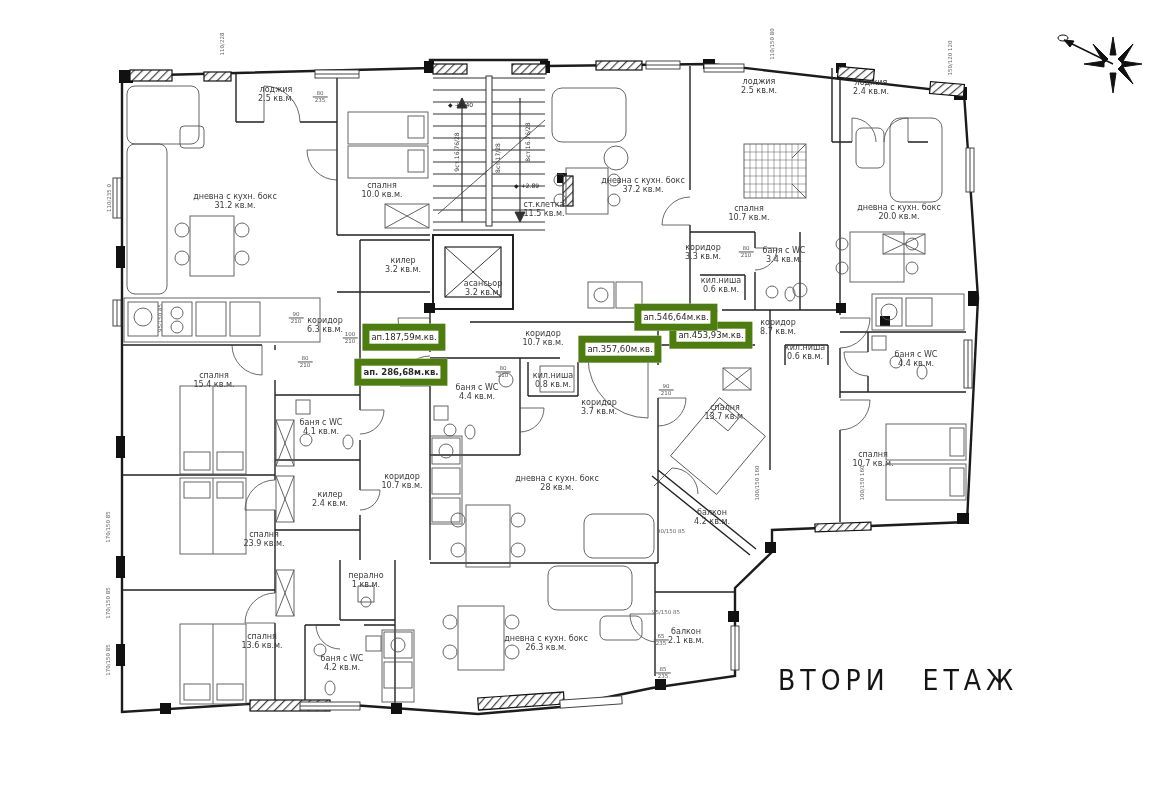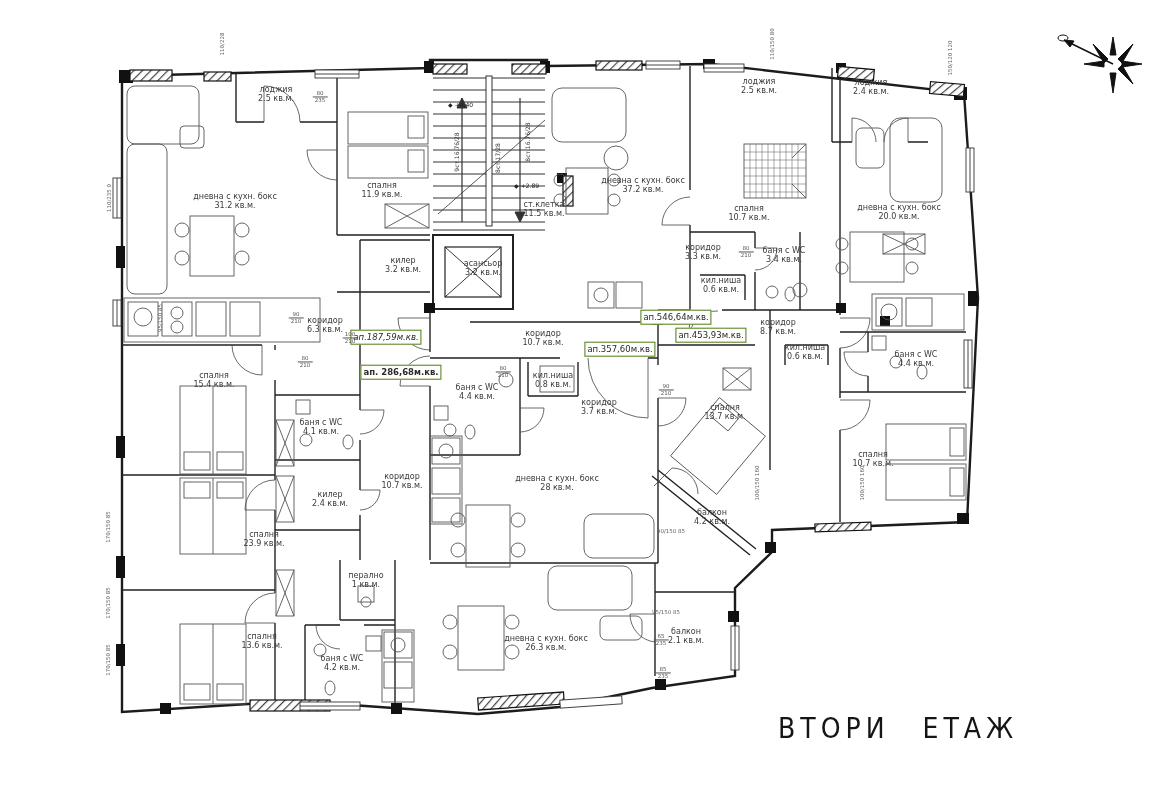--- a/index.html
+++ b/index.html
@@ -4,36 +4,36 @@
 <style>
   html,body{margin:0;padding:0;background:#e8e8e8;}
   #canvas{position:relative;width:1170px;height:785px;background:#ffffff;overflow:hidden;
           font-family:"DejaVu Sans",sans-serif;}
   svg{position:absolute;left:0;top:0;}
   #labels{position:absolute;left:0;top:0;width:100%;height:100%;}
   .room-label{position:absolute;transform:translate(-50%,-50%);text-align:center;
               font-size:8px;line-height:1.15;color:#3a3a3a;white-space:nowrap;}
   .room-label .nm{display:block;}
   .room-label .ar{display:block;}
-  .ap-box{position:absolute;transform:translate(-50%,-50%);border:1px solid #4d7c0f;
+  .ap-box{position:absolute;transform:translate(-50%,-50%);border:7px solid #4d7c0f;
           background:#fff;font-size:8.5px;line-height:1.25;color:#2a2a2a;
           padding:1px 2px;text-align:center;white-space:nowrap;}
   .dim{position:absolute;font-size:5.5px;color:#666;white-space:nowrap;
        transform:translate(-50%,-50%) rotate(-90deg);}
   .dim.h{transform:translate(-50%,-50%);}
   .frac{position:absolute;transform:translate(-50%,-50%);font-size:5.5px;color:#555;
         text-align:center;line-height:1.1;}
   .frac .t{display:block;border-bottom:0.75px solid #555;padding:0 2px;}
   .frac .b{display:block;padding:0 2px;}
   .stair-lab{position:absolute;font-size:6px;color:#333;white-space:nowrap;
              transform:translate(-50%,-50%) rotate(-90deg);}
   .level-mark{position:absolute;font-size:6px;color:#222;white-space:nowrap;}
   .level-mark:before{content:"◆";font-size:6px;margin-right:2px;}
   #floor-title{position:absolute;left:778px;top:664px;font-size:28px;color:#151515;
-               letter-spacing:5px;word-spacing:20px;font-stretch:condensed;margin-top:48px;}
+               letter-spacing:5px;word-spacing:20px;font-stretch:condensed;}
 </style>
 </head>
 <body>
 
 <div id="canvas">
 
   <svg width="1170" height="785" viewBox="0 0 1170 785">
     <defs>
       <pattern id="hatch" width="6" height="6" patternUnits="userSpaceOnUse" patternTransform="rotate(45)">
         <rect width="6" height="6" fill="#fff"></rect>
@@ -330,27 +330,27 @@
       <div class="room-label" style="left: 276px; top: 94px;">
         <span class="nm">лоджия</span>
         <span class="ar">2.5 кв.м.</span>
       </div>
       <div class="room-label" style="left: 235px; top: 201px;">
         <span class="nm">дневна с кухн. бокс</span>
         <span class="ar">31.2 кв.м.</span>
       </div>
       <div class="room-label" style="left: 382px; top: 190px;">
         <span class="nm">спалня</span>
-        <span class="ar">11.9 кв.м.</span>
+        <span class="ar">10.0 кв.м.</span>
       </div>
       <div class="room-label" style="left: 403px; top: 265px;">
         <span class="nm">килер</span>
         <span class="ar">3.2 кв.м.</span>
       </div>
-      <div class="room-label" style="left: 483px; top: 268px;">
+      <div class="room-label" style="left: 483px; top: 288px;">
         <span class="nm">асансьор</span>
         <span class="ar">3.2 кв.м.</span>
       </div>
       <div class="room-label" style="left: 544px; top: 209px;">
         <span class="nm">ст.клетка</span>
         <span class="ar">11.5 кв.м.</span>
       </div>
       <div class="room-label" style="left: 643px; top: 185px;">
         <span class="nm">дневна с кухн. бокс</span>
         <span class="ar">37.2 кв.м.</span>
@@ -464,21 +464,21 @@
         <span class="ar">4.2 кв.м.</span>
       </div>
       <div class="room-label" style="left: 546px; top: 643px;">
         <span class="nm">дневна с кухн. бокс</span>
         <span class="ar">26.3 кв.м.</span>
       </div>
       <div class="room-label" style="left: 686px; top: 636px;">
         <span class="nm">балкон</span>
         <span class="ar">2.1 кв.м.</span>
       </div>
-      <div class="ap-box" style="left: 386px; top: 337px; font-style: italic;"><span class="nm">ап.1</span><span class="ar">87,59м.кв.</span></div>
+      <div class="ap-box" style="left: 404px; top: 337px;"><span class="nm">ап.1</span><span class="ar">87,59м.кв.</span></div>
       <div class="ap-box" style="left: 401px; top: 372px; font-weight: bold;"><span class="nm">ап. 2</span><span class="ar">86,68м.кв.</span></div>
       <div class="ap-box" style="left: 620px; top: 349px;"><span class="nm">ап.3</span><span class="ar">57,60м.кв.</span></div>
       <div class="ap-box" style="left: 711px; top: 335px;"><span class="nm">ап.4</span><span class="ar">53,93м.кв.</span></div>
       <div class="ap-box" style="left: 676px; top: 317px;"><span class="nm">ап.5</span><span class="ar">46,64м.кв.</span></div>
       <div class="stair-lab" style="left: 456px; top: 152px;"><span class="nm">9ст.16.76/28</span></div>
       <div class="stair-lab" style="left: 497px; top: 158px;"><span class="nm">8ст.17/28</span></div>
       <div class="stair-lab" style="left: 527px; top: 142px;"><span class="nm">8ст.16.76/28</span></div>
       <div class="level-mark" style="left: 448px; top: 101px;"><span class="nm">+4.40</span></div>
       <div class="level-mark" style="left: 514px; top: 182px;"><span class="nm">+2.89</span></div>
       <div class="dim" style="left: 222px; top: 44px;"><span class="nm">110/228</span></div>

